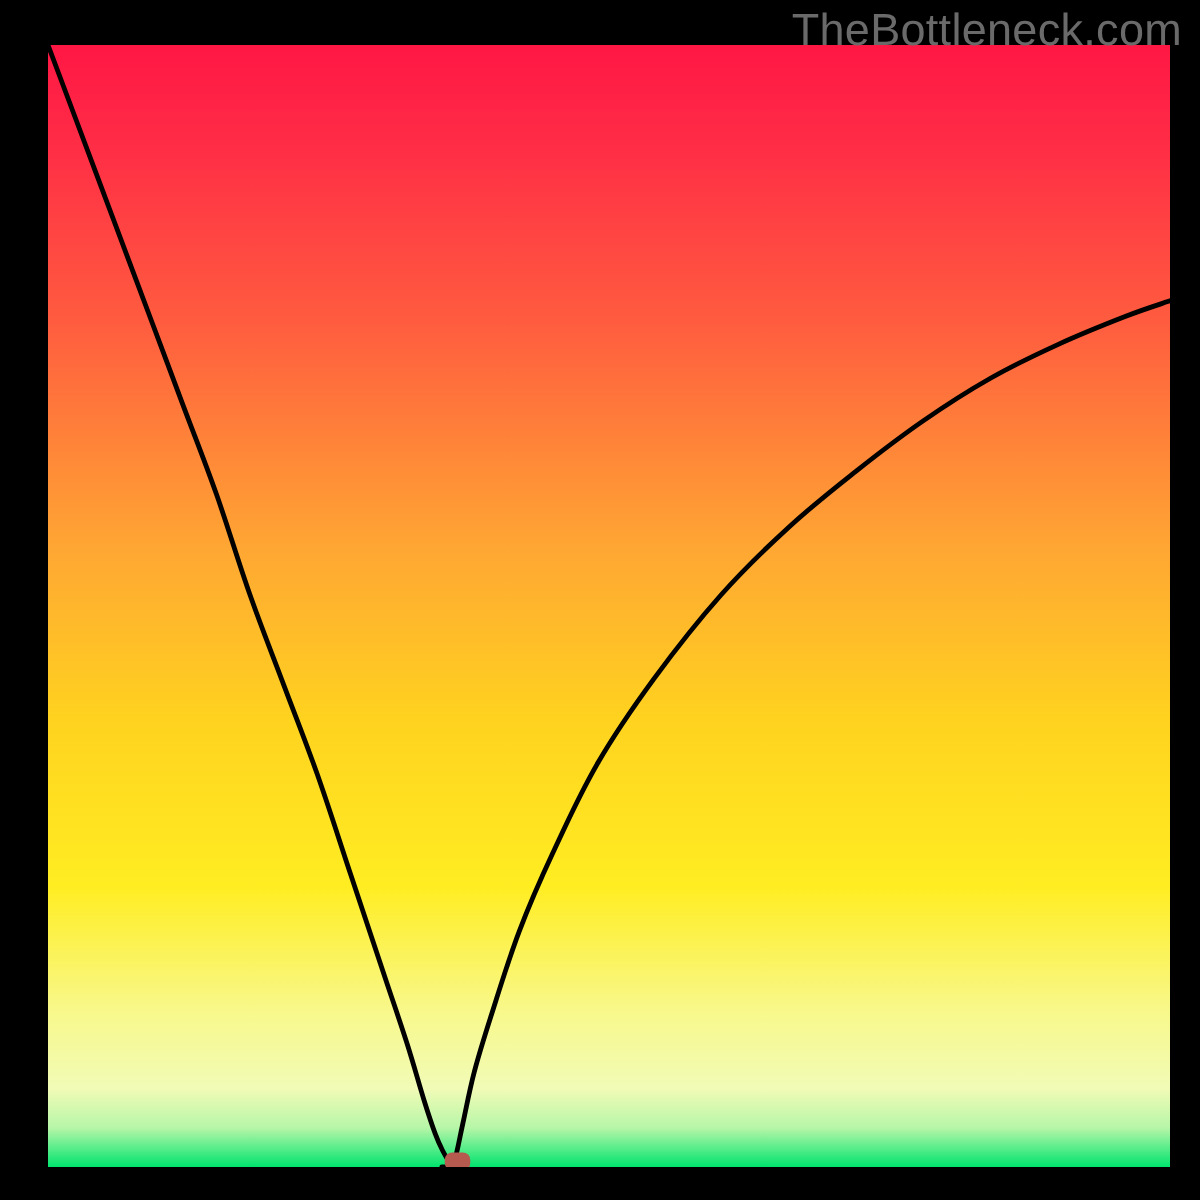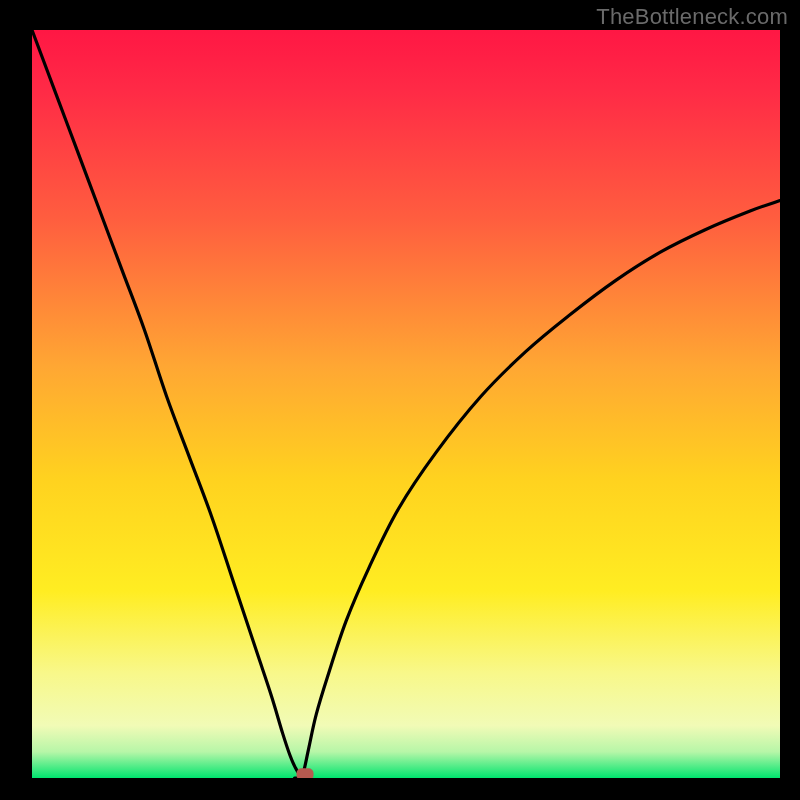--- a/index.html
+++ b/index.html
@@ -17,21 +17,21 @@
     left: 0;
     width: 800px;
     height: 800px;
     background: #000;
   }
   .watermark {
     position: absolute;
     top: 4px;
     right: 12px;
     color: #6a6a6a;
-    font-size: 22px;
+    font-size: 30px;
     font-weight: 400;
     letter-spacing: 0.2px;
     z-index: 5;
   }
   svg {
     position: absolute;
     top: 0;
     left: 0;
   }
 </style>

